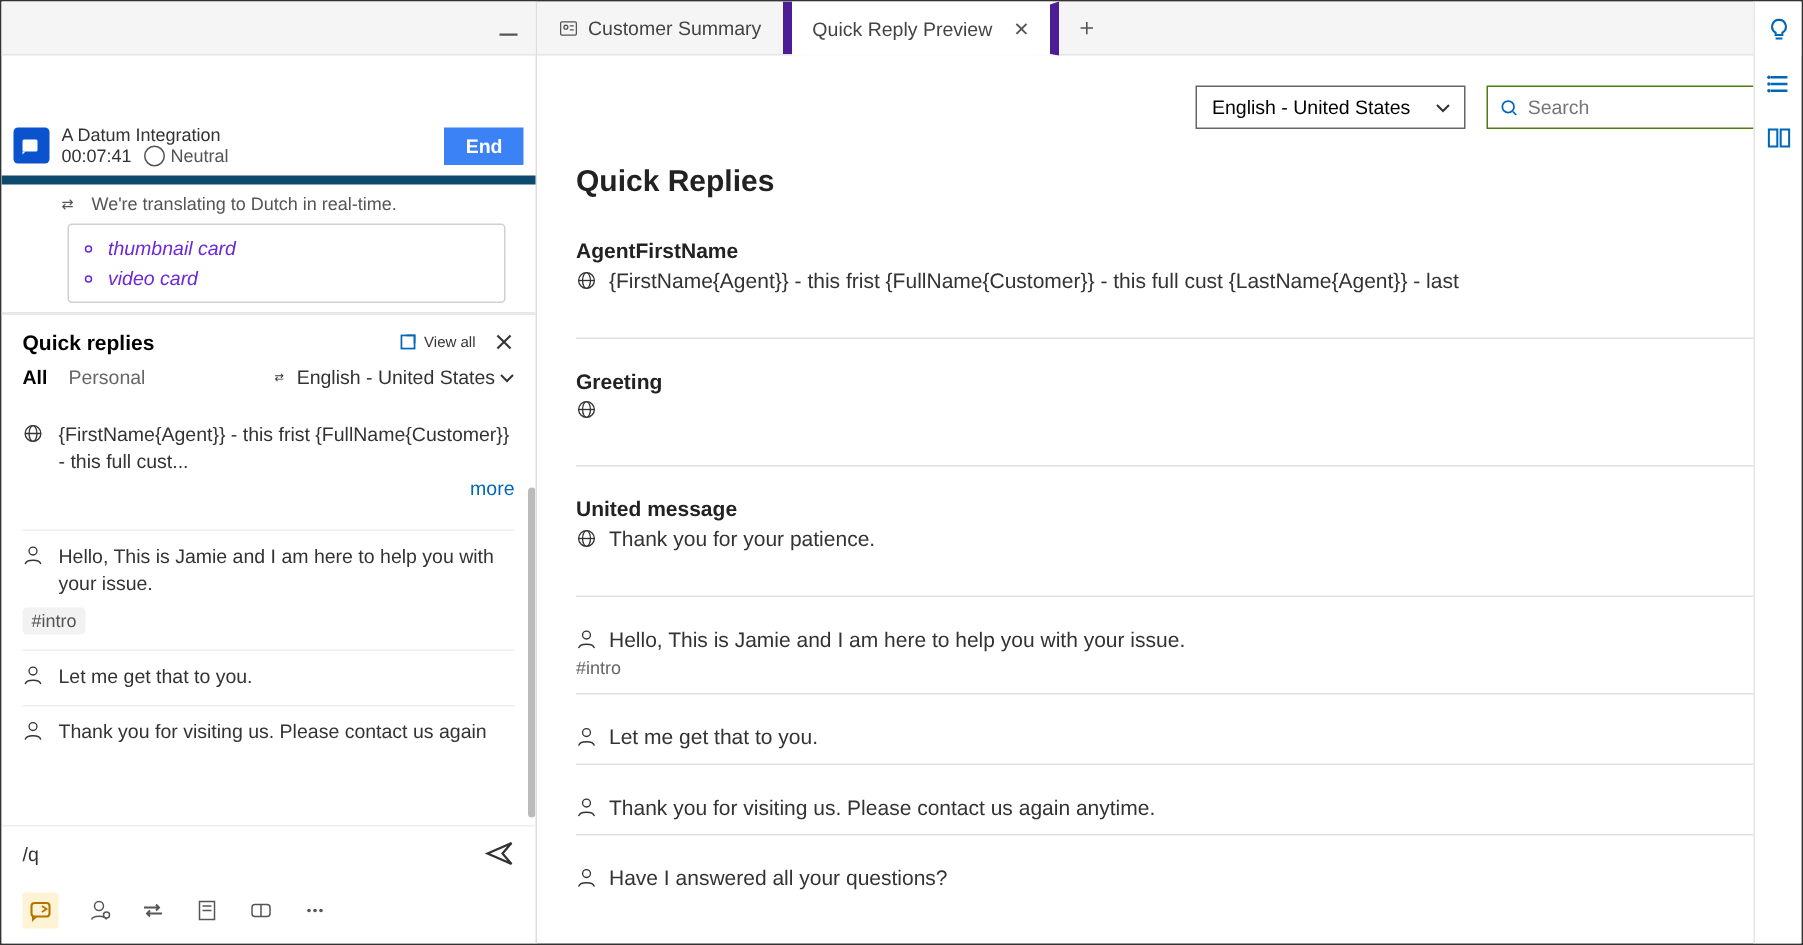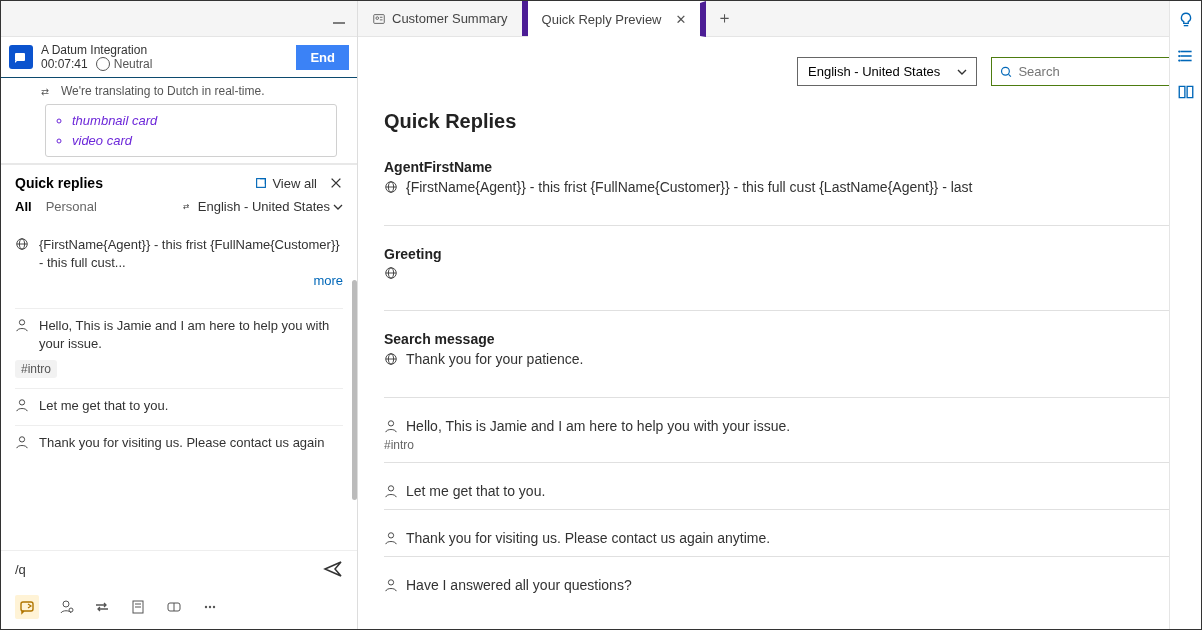--- a/index.html
+++ b/index.html
@@ -1,38 +1,38 @@
 <!DOCTYPE html>
 <html><head>
 <meta charset="utf-8">
 <style>
 * { box-sizing: border-box; margin: 0; padding: 0; font-family: "Segoe UI", Arial, sans-serif; }
 body { width: 1202px; height: 630px; background: #fff; border: 1px solid #333; overflow: hidden; position: relative; }
 .layout { display: flex; height: 100%; }
 .left-panel { width: 357px; border-right: 1px solid #ddd; display: flex; flex-direction: column; background: #fff; }
 .left-top-spacer { height: 36px; background: #f5f5f5; border-bottom: 1px solid #e5e5e5; display: flex; justify-content: flex-end; align-items: center; padding-right: 10px; }
-.session-header { display: flex; align-items: center; padding: 6px 8px; gap: 8px; border-bottom: 1px solid #0c4a6e; }
+.session-header { display: flex; align-items: center; padding: 6px 8px; gap: 8px; border-bottom: 6px solid #0c4a6e; margin-top: 40px; }
 .session-icon { width: 24px; height: 24px; background: #0b53ce; border-radius: 3px; display: flex; align-items: center; justify-content: center; color: #fff; font-size: 14px; }
 .session-info { flex: 1; }
 .session-title { font-size: 12px; color: #333; }
 .session-sub { font-size: 12px; display: flex; gap: 8px; align-items: center; color: #333; }
 .timer { font-size: 12px; }
 .sentiment { display: flex; align-items: center; gap: 4px; font-size: 12px; color: #555; }
 .face-icon { width: 14px; height: 14px; border: 1.2px solid #555; border-radius: 50%; position: relative; display: inline-block; }
 .end-btn { background: #3b82f6; color: #fff; font-size: 13px; padding: 5px 14px; border: none; cursor: pointer; font-weight: 600; }
 .translate-bar { font-size: 12px; color: #555; padding: 6px 16px 6px 60px; display: flex; align-items: center; gap: 8px; position: relative; }
 .translate-bar .t-icon { position: absolute; left: 40px; top: 6px; }
 .cards-box { margin: 0 20px 6px 44px; border: 1px solid #d0d0d0; border-radius: 3px; padding: 6px 14px; background: #fff; }
 .cards-box li { font-size: 13px; color: #6d28d9; font-style: italic; list-style: circle; margin-left: 12px; line-height: 1.5; }
 .chat-meta { font-size: 11px; color: #666; padding: 2px 0 6px 46px; }
 .quick-panel-wrap { flex: 1; display: flex; flex-direction: column; border-top: 2px solid #e8e8e8; overflow: hidden; position: relative; }
 .qp-head { display: flex; justify-content: space-between; align-items: center; padding: 10px 14px 4px 14px; }
 .qp-title { font-size: 14px; font-weight: 600; }
 .qp-head-right { display: flex; align-items: center; gap: 12px; }
-.view-all { font-size: 13px; color: #333; display: flex; align-items: center; gap: 4px; cursor: pointer; }
+.view-all { font-size: 10px; color: #333; display: flex; align-items: center; gap: 4px; cursor: pointer; }
 .close-x { width: 14px; height: 14px; cursor: pointer; }
 .qp-tabs { display: flex; justify-content: space-between; align-items: center; padding: 4px 14px 6px 14px; }
 .qp-tabs-left { display: flex; gap: 14px; font-size: 13px; }
 .tab-all { font-weight: 600; color: #000; }
 .tab-pers { color: #666; }
 .lang-sel { font-size: 13px; color: #333; display: flex; align-items: center; gap: 3px; }
 .qp-list { flex: 1; overflow: hidden; padding: 8px 14px 0 14px; position: relative; }
 .qp-item { padding: 8px 0 10px 0; border-bottom: 1px solid #eee; }
 .qp-item .line { display: flex; gap: 8px; font-size: 13px; color: #333; line-height: 1.35; }
 .qp-item .ic { flex: 0 0 16px; padding-top: 1px; }
@@ -293,21 +293,21 @@
         <div class="rg-title">Greeting</div>
         <div class="rg-body">
             <svg class="ic-globe" viewBox="0 0 16 16">
               <circle cx="8" cy="8" r="6" fill="none" stroke="#333"></circle>
               <ellipse cx="8" cy="8" rx="3" ry="6" fill="none" stroke="#333"></ellipse>
               <line x1="2" y1="8" x2="14" y2="8" stroke="#333"></line>
             </svg>
           </div>
       </div>
       <div class="reply-group">
-        <div class="rg-title">Search message</div>
+        <div class="rg-title">United message</div>
         <div class="rg-body">
             <svg class="ic-globe" viewBox="0 0 16 16">
               <circle cx="8" cy="8" r="6" fill="none" stroke="#333"></circle>
               <ellipse cx="8" cy="8" rx="3" ry="6" fill="none" stroke="#333"></ellipse>
               <line x1="2" y1="8" x2="14" y2="8" stroke="#333"></line>
             </svg>
             <span>Thank you for your patience.</span>
           </div>
       </div>
       <div class="reply-group no-title">

